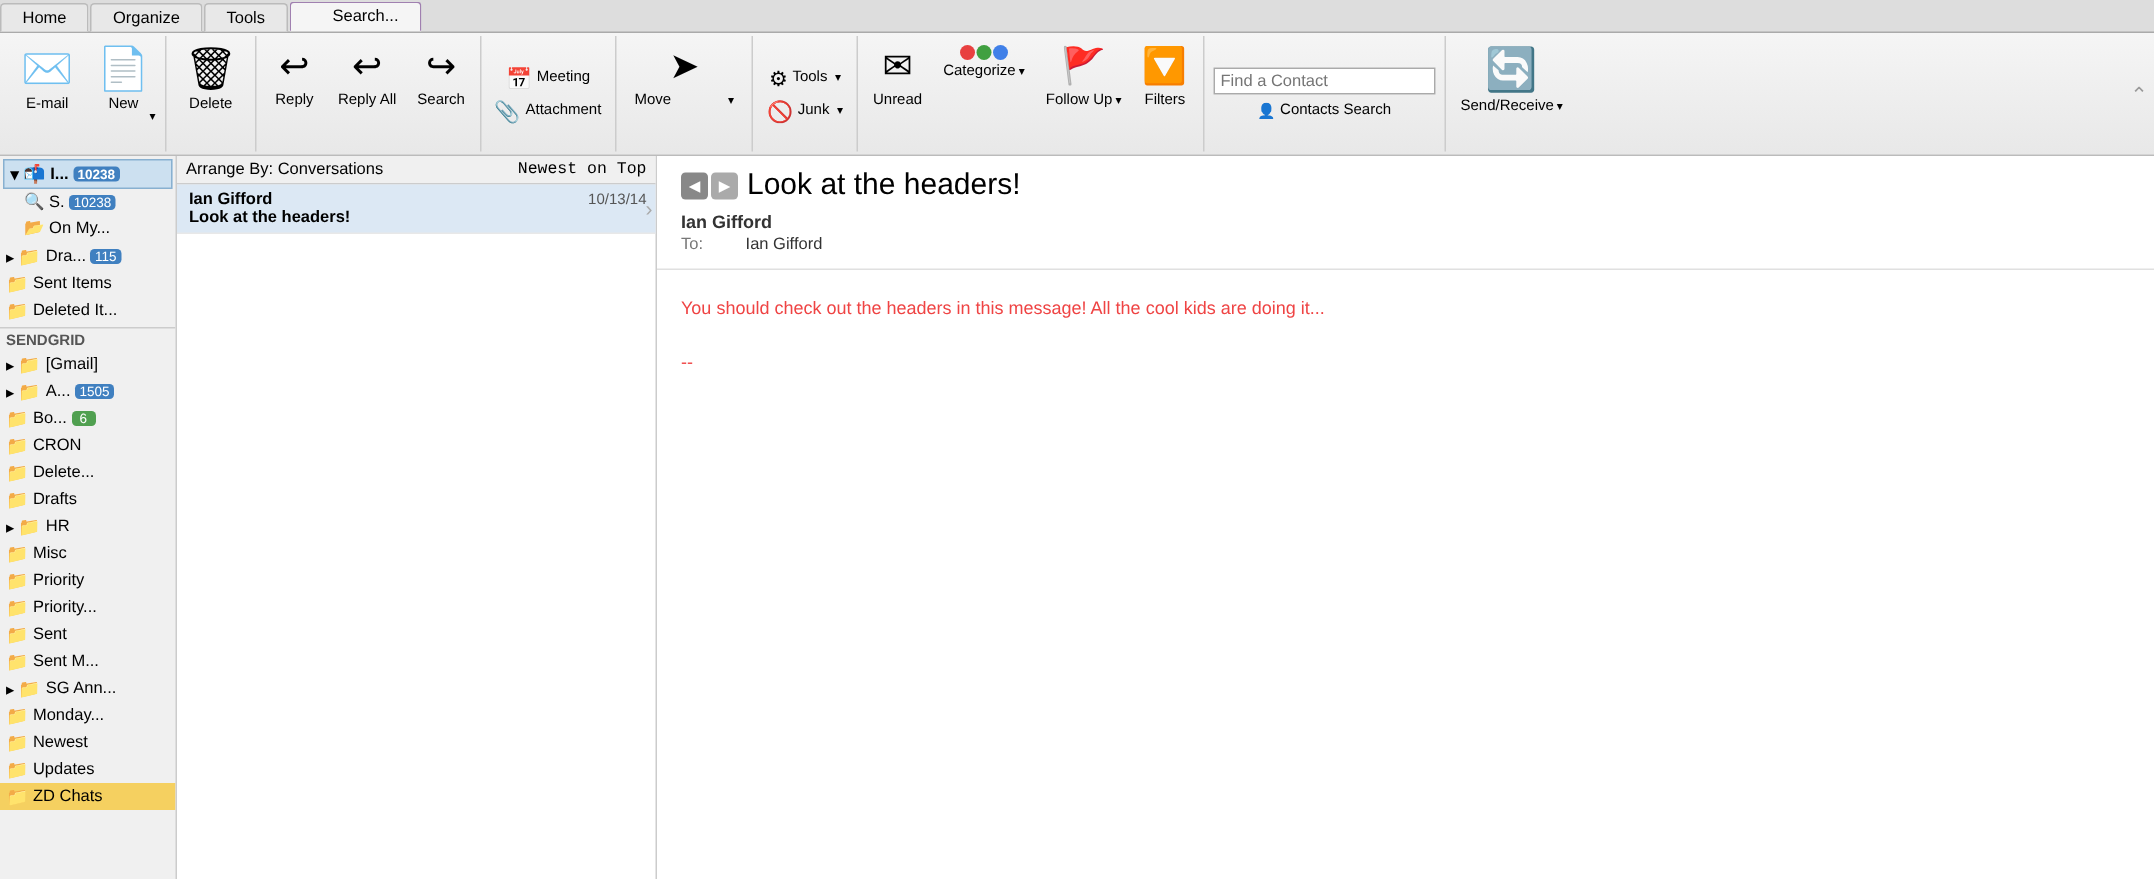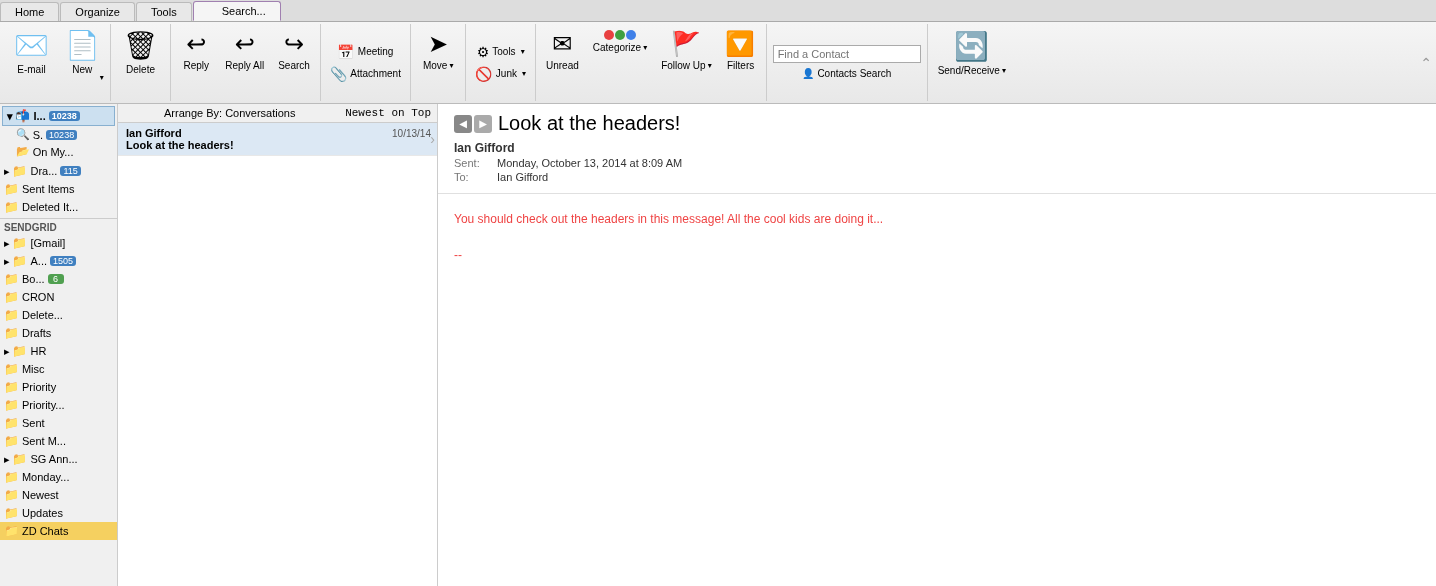--- a/index.html
+++ b/index.html
@@ -135,21 +135,21 @@
     </div>
     <div class="rb-small">
       <div class="icon">📎</div>
       <span>Attachment</span>
     </div>
   </div>
 
   <div class="ribbon-section" style="border-right:1px solid #ccc; padding:2px 6px;">
     <div class="rb-large">
       <div class="icon" style="font-size:24px;">➤</div>
-      <div class="label" style="display:flex; align-items:center;">
+      <div class="label" style="display:flex; align-items:center;gap:36px;">
         <span>Move</span>
           <span class="dd-arrow">▾</span>
       </div>
     </div>
   </div>
 
   <div class="ribbon-section" style="flex-direction:column; justify-content:center; border-right:1px solid #ccc; padding:2px 6px; gap:4px;">
     <div class="rb-small">
       <div class="icon">⚙</div>
       <span>Tools</span>
@@ -332,21 +332,21 @@
       </div>
       <div class="sidebar-item" style="background:#f5d060;">
         <span class="folder-icon">📁</span>
         <span>ZD Chats</span>
       </div>
     </div>
   </div>
 
   <div class="email-list">
     <div class="email-list-header">
-      <span style="cursor:pointer;margin-left:40px;">Arrange By: Conversations</span>
+      <span style="cursor:pointer;">Arrange By: Conversations</span>
       <span style="cursor:pointer;font-family:Liberation Mono, monospace;">Newest on Top</span>
     </div>
     <div class="email-item">
       <div class="email-item-header">
         <span class="email-sender">Ian Gifford</span>
         <span class="email-date">10/13/14</span>
       </div>
       <div class="email-subject">Look at the headers!</div>
       <div class="email-arrow">›</div>
     </div>
@@ -359,24 +359,20 @@
           <div class="nav-arrow">◀</div>
           <div class="nav-arrow fwd">▶</div>
         </div>
         <span>Look at the headers!</span>
       </div>
       <div class="email-meta">
         <div class="email-meta-row">
           <span style="font-weight:bold; font-size:12px;">Ian Gifford</span>
         </div>
         <div class="email-meta-row">
-          <span class="email-meta-label">Sent:</span>
-          <span>Monday, October 13, 2014 at 8:09 AM</span>
-        </div>
-        <div class="email-meta-row">
           <span class="email-meta-label">To:</span>
           <span>Ian Gifford</span>
         </div>
       </div>
     </div>
     <div class="email-body">
       <p>You should check out the headers in this message! All the cool kids are doing it...</p>
       <br>
       <p>--</p>
     </div>

